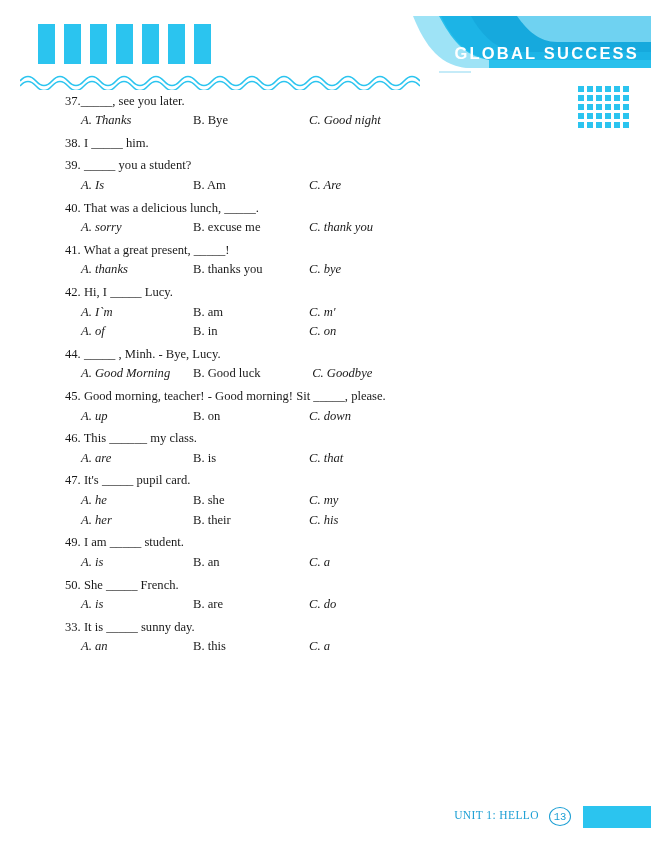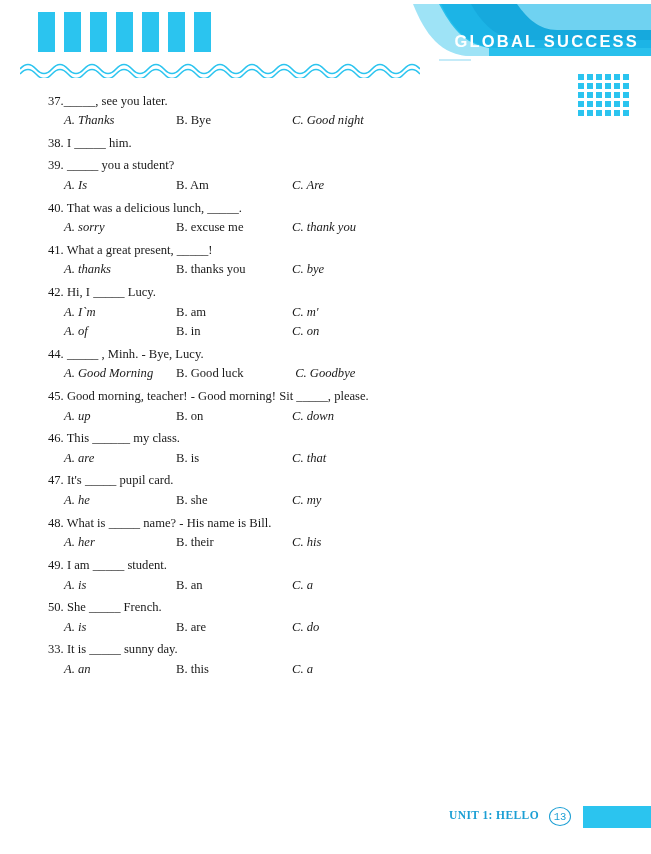--- a/index.html
+++ b/index.html
@@ -10,21 +10,21 @@
     background: #ffffff;
     font-family: "Liberation Serif", serif;
     color: #1a1a1a;
     position: relative;
     overflow: hidden;
   }
 
   
   .header {
     position: absolute;
-    left: 0; top: 4px;
+    left: 0; top: 16px;
     width: 651px;
     height: 78px;
   }
   
   .bars {
     position: absolute;
     left: 38px; top: 8px;
     display: flex;
     gap: 9px;
   }
@@ -77,21 +77,21 @@
   }
 
   
   .content {
     position: absolute;
     left: 0;
     top: 86px;
     width: 651px;
   }
   .q-block {
-    padding-left: 48px;
+    padding-left: 65px;
     margin-bottom: 0px;
   }
   .q-stem {
     font-size: 12.6px;
     line-height: 1.28;
     margin-top: 6.5px;
     white-space: pre-wrap;
   }
   .q-opts {
     display: flex;
@@ -121,21 +121,21 @@
     top: 0;
     width: 68px;
     height: 22px;
     background: #2bc4ef;
   }
   .footer-label {
     position: absolute;
     right: 112px;
     top: 3px;
     font-family: "Liberation Serif", serif;
-    font-weight: bold;
+    font-weight: normal;
     font-size: 11.5px;
     letter-spacing: 0.4px;
     color: #1c9fd4;
   }
   .page-circle {
     position: absolute;
     right: 80px;
     top: 1px;
     width: 22px;
     height: 19px;
@@ -306,21 +306,20 @@
   <div class="q-block">
     <div class="q-stem"><span>47.</span> <span>It's _____ pupil card.</span></div>
     <div class="q-opts">
       <span class="opt a">A. he</span>
       <span class="opt b">B. she</span>
       <span class="opt c">C. my</span>
     </div>
   </div>
 
   <div class="q-block">
-    <div class="q-stem"><span>48.</span> <span>What is _____ name? - His name is Bill.</span></div>
     <div class="q-opts">
       <span class="opt a">A. her</span>
       <span class="opt b">B. their</span>
       <span class="opt c">C. his</span>
     </div>
   </div>
 
   <div class="q-block">
     <div class="q-stem"><span>49.</span> <span>I am _____ student.</span></div>
     <div class="q-opts">

